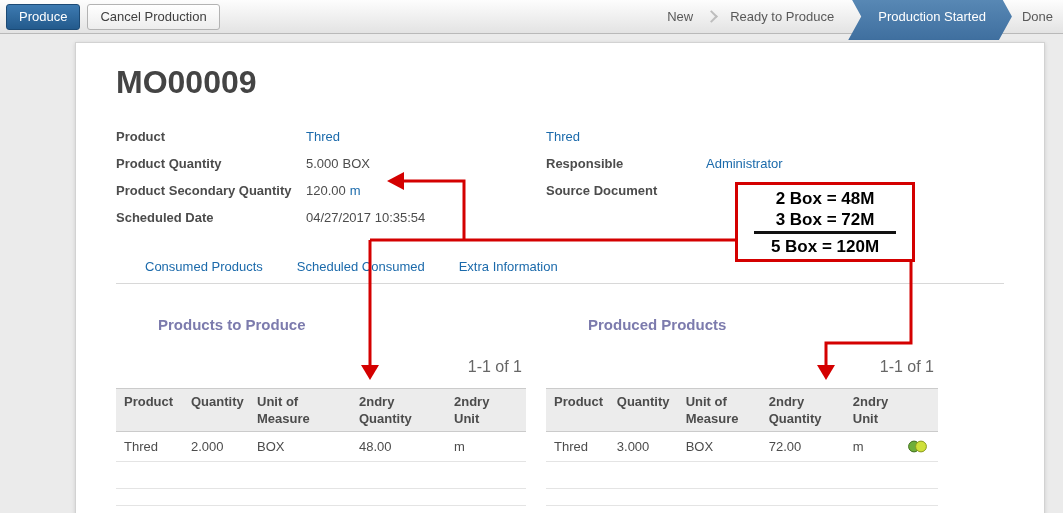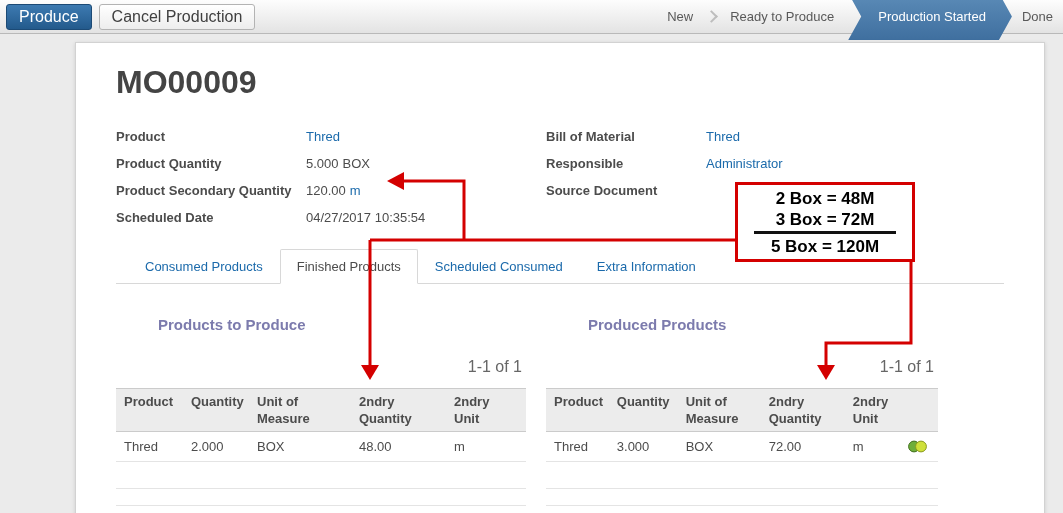--- a/index.html
+++ b/index.html
@@ -11,21 +11,21 @@
     color: #4c4c4c;
   }
   
   .topbar {
     position: absolute; top: 0; left: 0; width: 1063px; height: 34px;
     background: linear-gradient(#fdfdfd, #e3e3e3);
     border-bottom: 1px solid #b9b9b9;
     display: flex; align-items: center; padding-left: 6px;
   }
   .btn {
-    font-family: inherit; font-size: 16px; cursor: pointer;
+    font-family: inherit; font-size: 13px; cursor: pointer;
     border-radius: 3px; padding: 4px 12px; height: 26px; line-height: 16px;
   }
   .btn-primary {
     background: linear-gradient(#3d7ab1, #235a8c);
     border: 1px solid #1c4a75; color: #fff; margin-right: 7px;
   }
   .btn-default {
     background: linear-gradient(#ffffff, #ededed);
     border: 1px solid #b3b3b3; color: #404040;
   }
@@ -139,37 +139,35 @@
         <span class="fvalue">120.00</span>
         <span class="fvalue funit link">m</span>
       </div>
       <div class="frow">
         <span class="flabel">Scheduled Date</span>
         <span class="fvalue">04/27/2017 10:35:54</span>
       </div>
     </div>
     <div class="fcol-right">
       <div class="frow">
-        <span class="flabel">Bill of Material</span>
         <span class="fvalue link">Thred</span>
       </div>
       <div class="frow">
         <span class="flabel">Responsible</span>
         <span class="fvalue link">Administrator</span>
       </div>
       <div class="frow">
         <span class="flabel">Source Document</span>
         <span class="fvalue"></span>
       </div>
     </div>
   </div>
 
   <div class="tabbar">
     <div class="tab">Consumed Products</div>
-    <div class="tab active">Finished Products</div>
     <div class="tab">Scheduled Consumed</div>
     <div class="tab">Extra Information</div>
   </div>
 
   <div class="sections">
     <div class="sec1">
       <div class="sec-title">Products to Produce</div>
       <div class="pager">1-1 of 1</div>
       <table class="olist">
         <thead>

